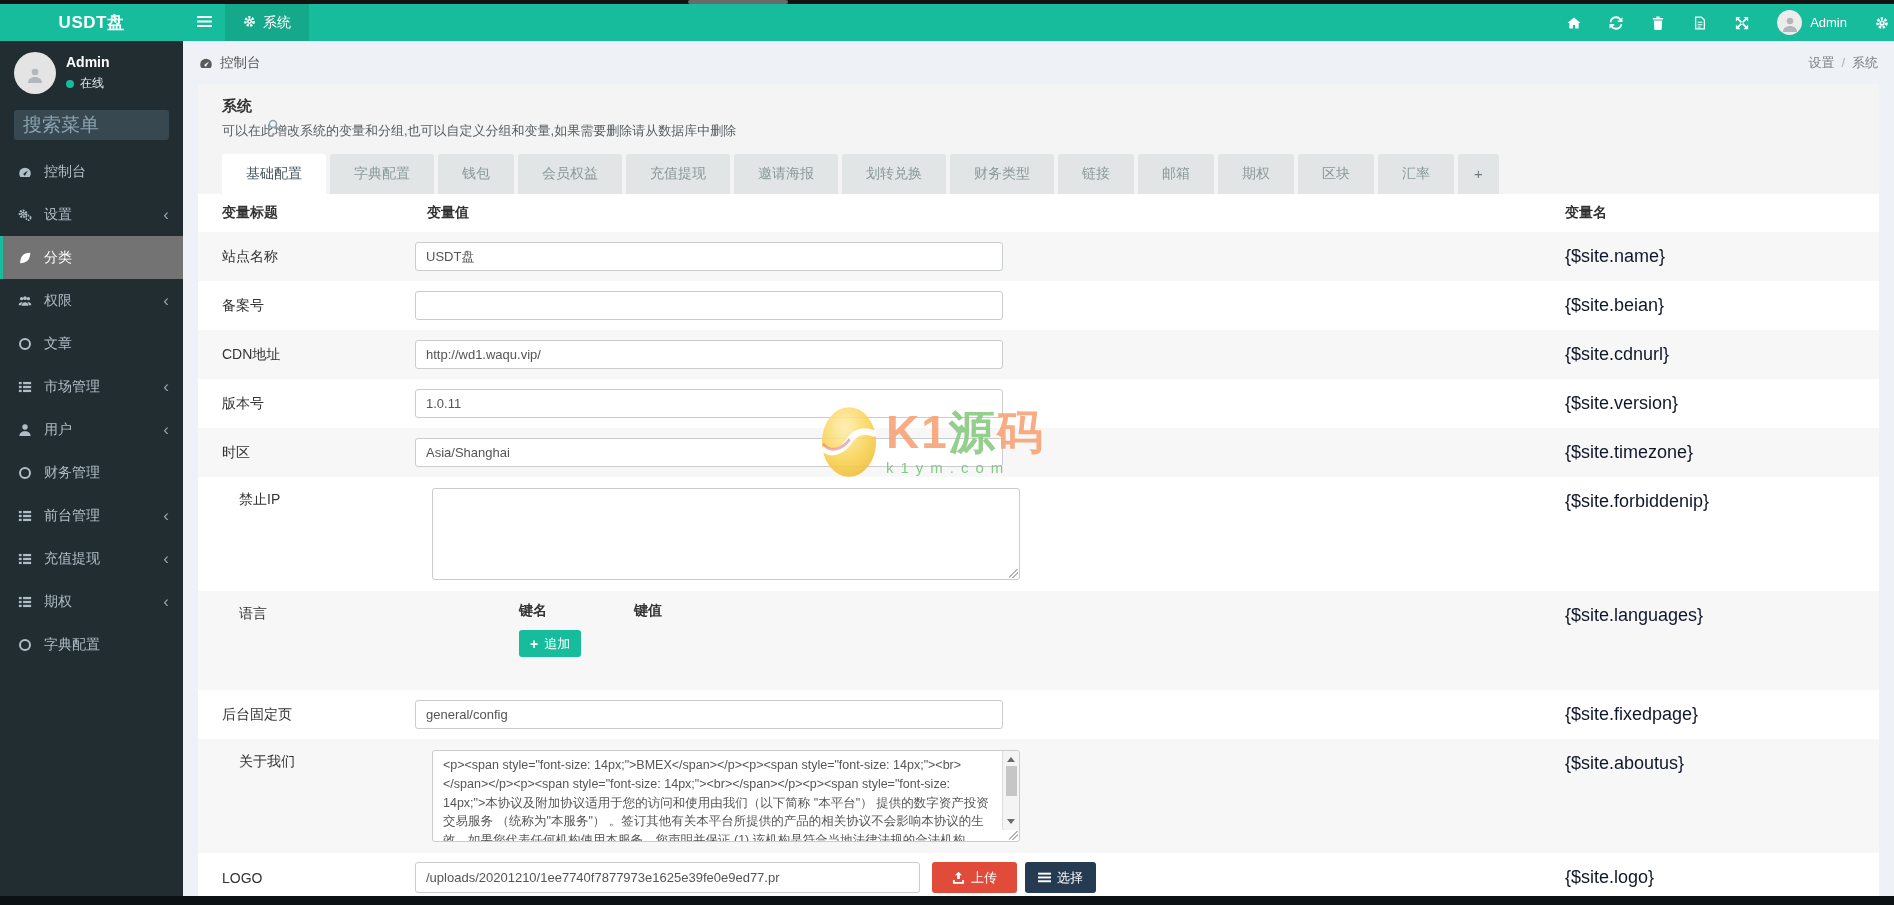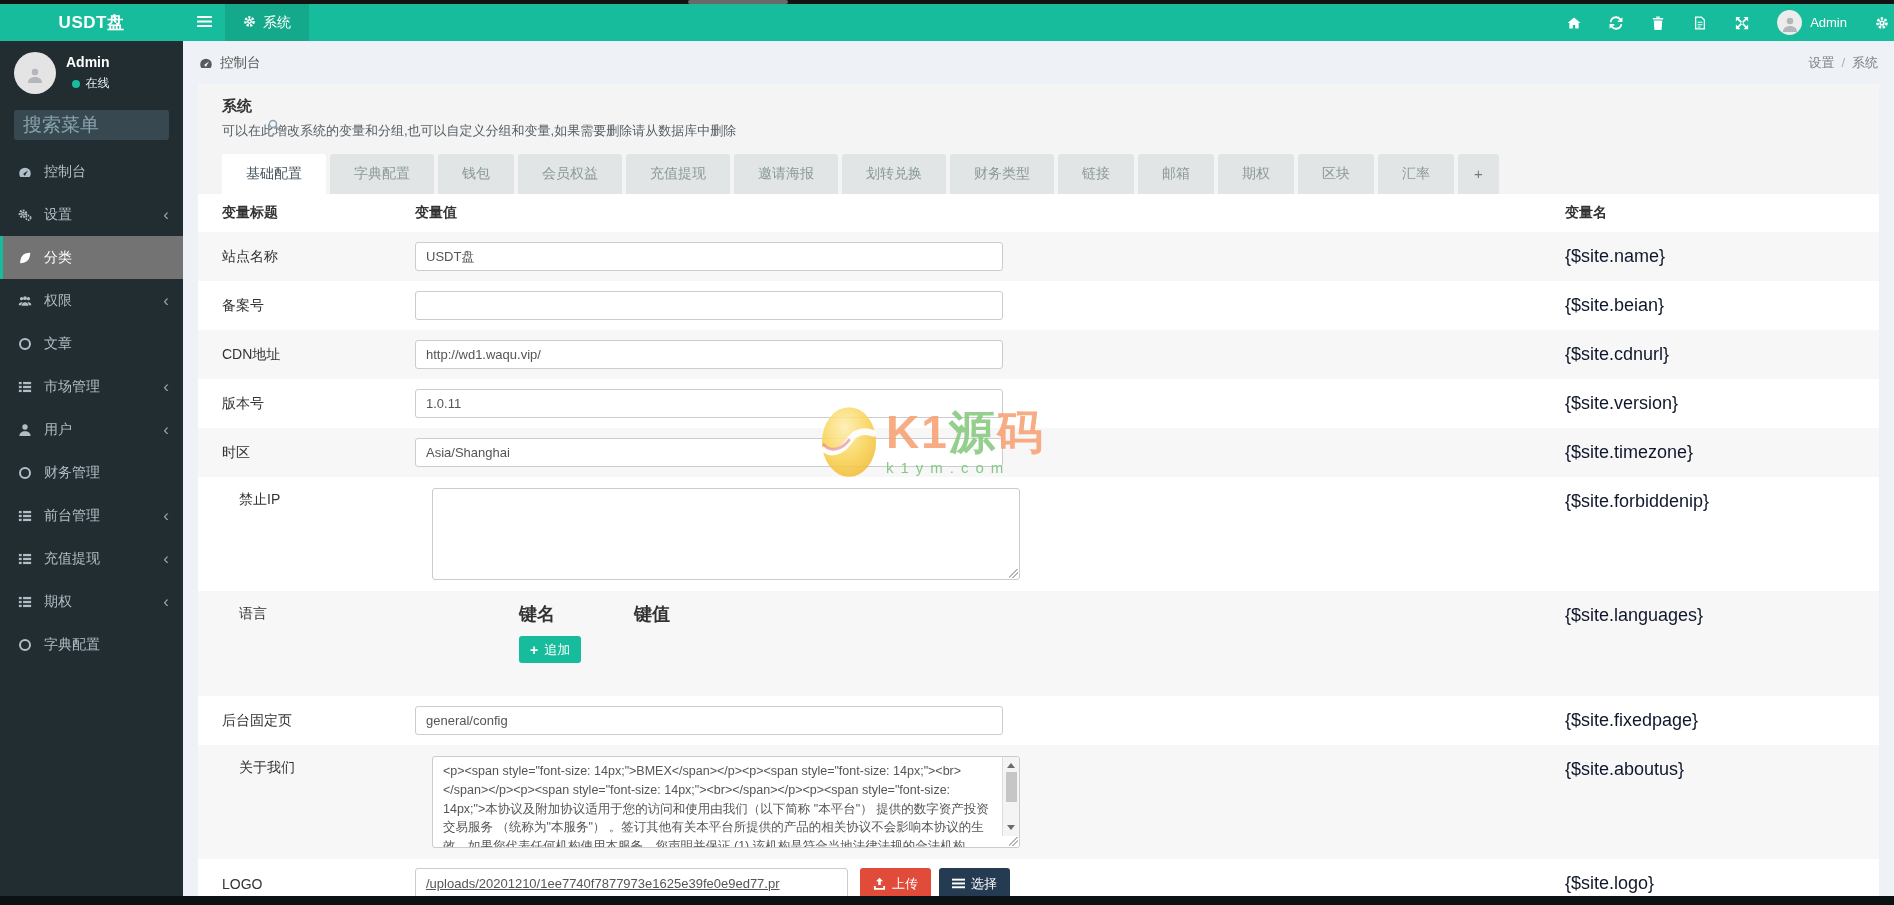--- a/index.html
+++ b/index.html
@@ -24,21 +24,21 @@
   .avatar-sm { width:25px; height:25px; border-radius:50%; background:#ececec; position:relative; overflow:hidden; }
   .avatar-sm svg, .avatar-lg svg { position:absolute; left:50%; top:55%; transform:translate(-50%,-50%); }
   .hdr-user .name { font-size:13px; color:#fff; }
   .gear-edge { margin-right:-9px; }
 
   
   .sidebar { position:absolute; top:41px; bottom:0; left:0; width:183px; background:#222d32; z-index:30; }
   .profile { display:flex; align-items:center; gap:10px; padding:11px 14px 13px; }
   .avatar-lg { width:42px; height:42px; border-radius:50%; background:#e4e4e4; position:relative; overflow:hidden; flex:none; }
   .p-name { color:#fff; font-size:14px; font-weight:bold; margin-bottom:5px; }
-  .p-status { display:flex; align-items:center; gap:6px; color:#e8eef0; font-size:12px;justify-content:flex-end; }
+  .p-status { display:flex; align-items:center; gap:6px; color:#e8eef0; font-size:12px; }
   .dot { width:8px; height:8px; border-radius:50%; background:#16bc9c; display:inline-block; }
   .search-box { margin:3px 14px 10px; height:30px; background:#374850; border-radius:3px; display:flex; align-items:center; padding:0 9px; }
   .search-box input { flex:1; background:transparent; border:none; outline:none; color:#ccc; font-size:19px; font-family:inherit; }
   .search-box input::placeholder { color:#8aa4af; }
   .search-box .icon { color:#8aa4af; display:flex; }
   .search-box .icon svg { width:12px; height:12px; }
   .menu { margin-top:8px; }
   .mitem { display:flex; align-items:center; height:43px; padding:0 14px 0 15px; color:#b0bec5; font-size:14px; cursor:pointer; border-left:3px solid transparent; }
   .mitem .icon { width:20px; display:flex; color:#b0bec5; }
   .mitem .icon svg { width:14px; height:14px; }
@@ -61,48 +61,48 @@
   .panel-head { background:#f4f4f5; padding:13px 24px 0; }
   .panel-title { font-size:15px; font-weight:bold; color:#333; margin-bottom:6px; }
   .panel-desc { font-size:13px; color:#565e62; margin-bottom:14px; }
   .tabs { display:flex; gap:4px; }
   .tab { padding:11px 24px; font-size:14px; color:#8a9899; background:#e2e5e5; border-radius:3px 3px 0 0; cursor:pointer; white-space:nowrap; }
   .tab.active { background:#fff; color:#45535c; }
   .tab.add { padding:11px 16px; color:#6f7b7e; font-size:15px; }
 
   .panel-body { background:#fff; }
   .frow, .hrow { display:grid; grid-template-columns:193px 1fr 314px; padding-left:24px; align-items:center; }
-  .hrow { height:38px; font-size:14px; font-weight:bold; color:#333; }
+  .hrow { height:38px; font-size:14px; font-weight:bold; color:#333;gap:12px; }
   .frow { min-height:49px; font-size:14px; color:#333; }
   .frow.odd { background:#f7f7f8; }
   .frow.textarea, .frow.textarea_scroll, .frow.language { align-items:flex-start; padding-top:11px; padding-bottom:11px;padding-left:41px; }
   .frow.textarea .cl, .frow.textarea_scroll .cl, .frow.language .cl, .frow.textarea .cn, .frow.textarea_scroll .cn, .frow.language .cn { padding-top:3px; }
   .cn { font-size:18px; color:#0f172a; }
 
   .txt { width:588px; height:29px; border:1px solid #c9cdce; border-radius:3px; padding:0 10px; font-size:13px; color:#555; font-family:inherit; background:#fff; outline:none; }
   .ta-wrap { position:relative; width:588px; }
   .ta { width:588px; height:92px; border:1px solid #c9cdce; border-radius:3px; padding:5px 10px; font-size:12.5px; line-height:1.5; color:#555; font-family:inherit; background:#fff; resize:none; outline:none; display:block; overflow:hidden; }
   .ta.ta-scroll { padding-right:26px; }
   .grip { position:absolute; right:2px; bottom:2px; width:9px; height:9px; background:linear-gradient(135deg, transparent 0 44%, #b5b5b5 44% 52%, transparent 52% 66%, #b5b5b5 66% 74%, transparent 74%); cursor:nwse-resize; }
   .sbar { position:absolute; top:1px; right:1px; bottom:12px; width:17px; background:#f4f4f4; border-left:1px solid #ddd; display:flex; flex-direction:column; align-items:center; border-radius:0 2px 0 0; }
   .arr { width:0; height:0; border-left:4px solid transparent; border-right:4px solid transparent; }
   .arr.up { border-bottom:5px solid #6b6b6b; margin-top:6px; }
   .arr.dn { border-top:5px solid #6b6b6b; margin-bottom:6px; }
   .sthumb { width:11px; height:30px; background:#c6c6c6; margin-top:4px; }
   .sspace { flex:1; }
 
   .lang { margin-left:87px; }
-  .lang-h { display:flex; font-weight:bold; font-size:18px; color:#333; margin-bottom:10px;align-items:flex-end; }
+  .lang-h { display:flex; font-weight:bold; font-size:14px; color:#333; margin-bottom:10px;align-items:flex-end; }
   .lang-h .lh:first-child { width:115px; }
   .btn { display:inline-flex; align-items:center; gap:6px; border:none; color:#fff; font-size:13px; font-family:inherit; border-radius:3px; cursor:pointer; }
   .btn.add { background:#16bc9c; height:27px; padding:0 11px; margin-bottom:22px; }
   .btn.add .plus-icon { font-weight:bold; font-size:14px; }
   .imgrow { display:flex; align-items:center; }
-  .imgrow .txt { width:433px; height:31px;text-decoration:underline; }
-  .btn.upload { background:#e04b3a; height:31px; padding:0 13px; margin-left:12px; }
+  .imgrow .txt { width:505px; height:31px; }
+  .btn.upload { background:#e04b3a; height:31px; padding:0 20px; margin-left:12px; }
   .btn.choose { background:#253b52; height:31px; padding:0 13px; margin-left:8px; }
   .btn .icon { display:flex; }
   .btn .icon svg { width:13px; height:13px; }
 
   
   .watermark { position:absolute; left:820px; top:405px; display:flex; align-items:center; gap:8px; z-index:50; pointer-events:none; opacity:.88; }
   .wm-egg svg { width:58px; height:74px; display:block; }
   .wm-title { font-size:46px; font-weight:bold; line-height:1; letter-spacing:2px; }
   .wm-k1, .wm-ma { color:#f8a173; }
   .wm-yuan { color:#86c97f; position:relative; }

